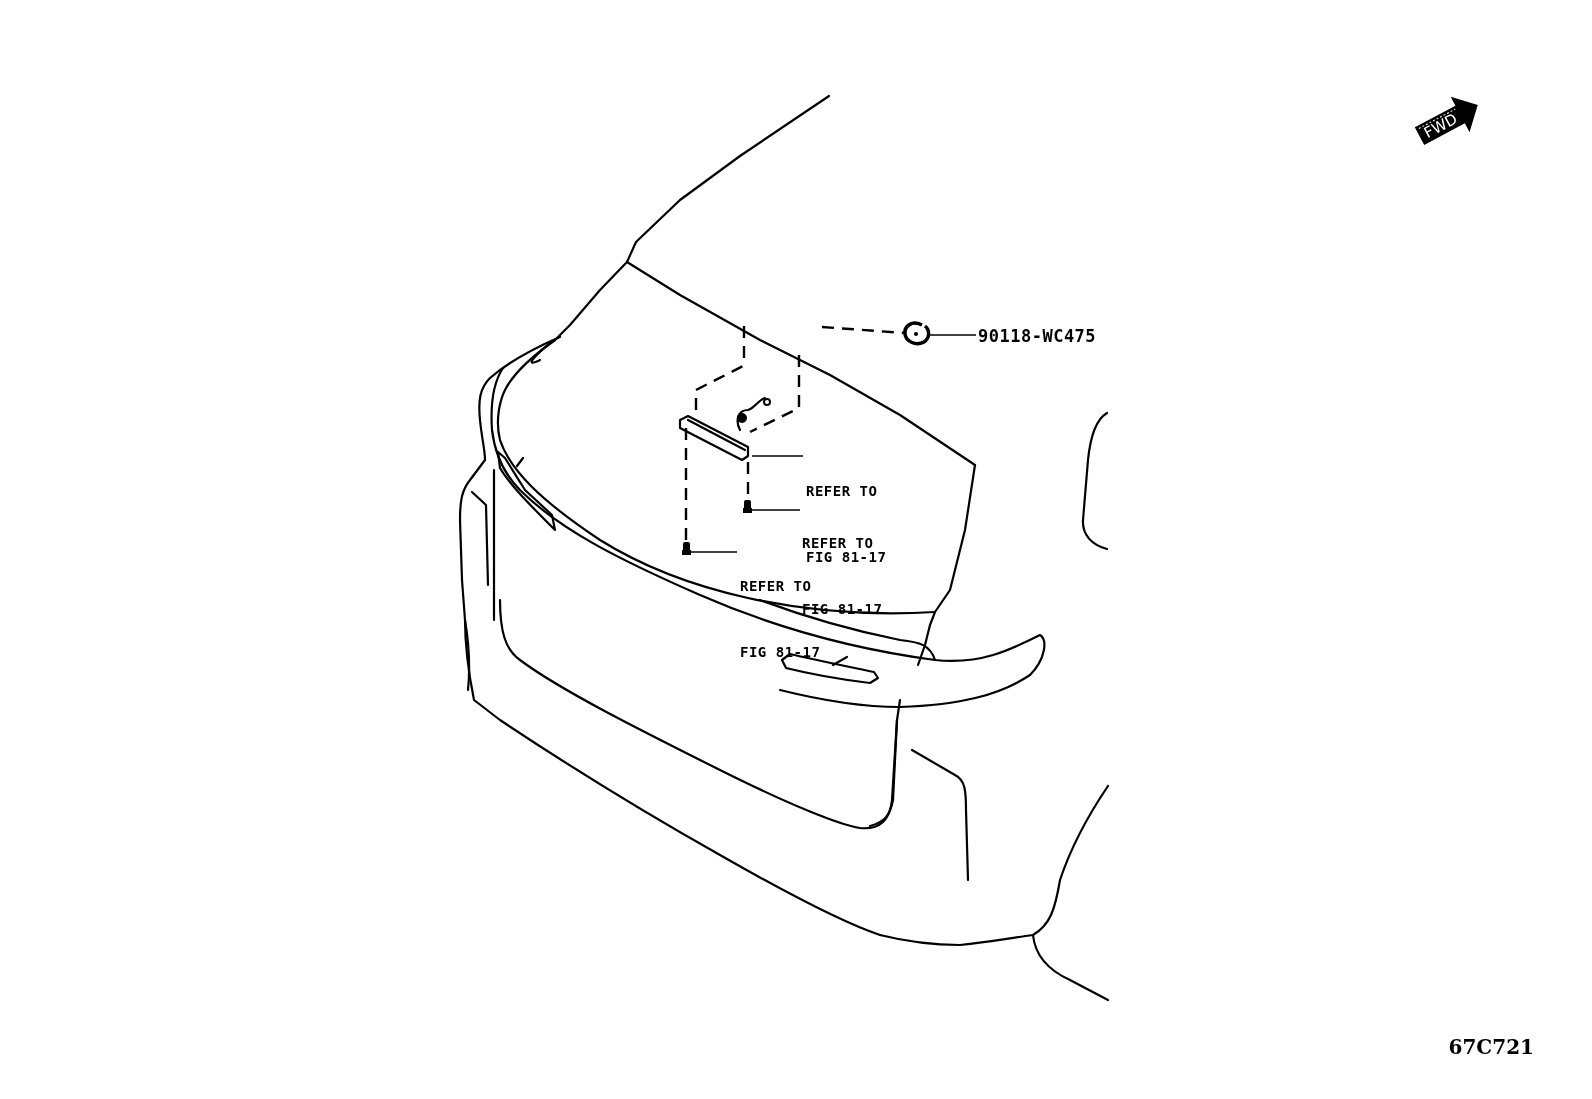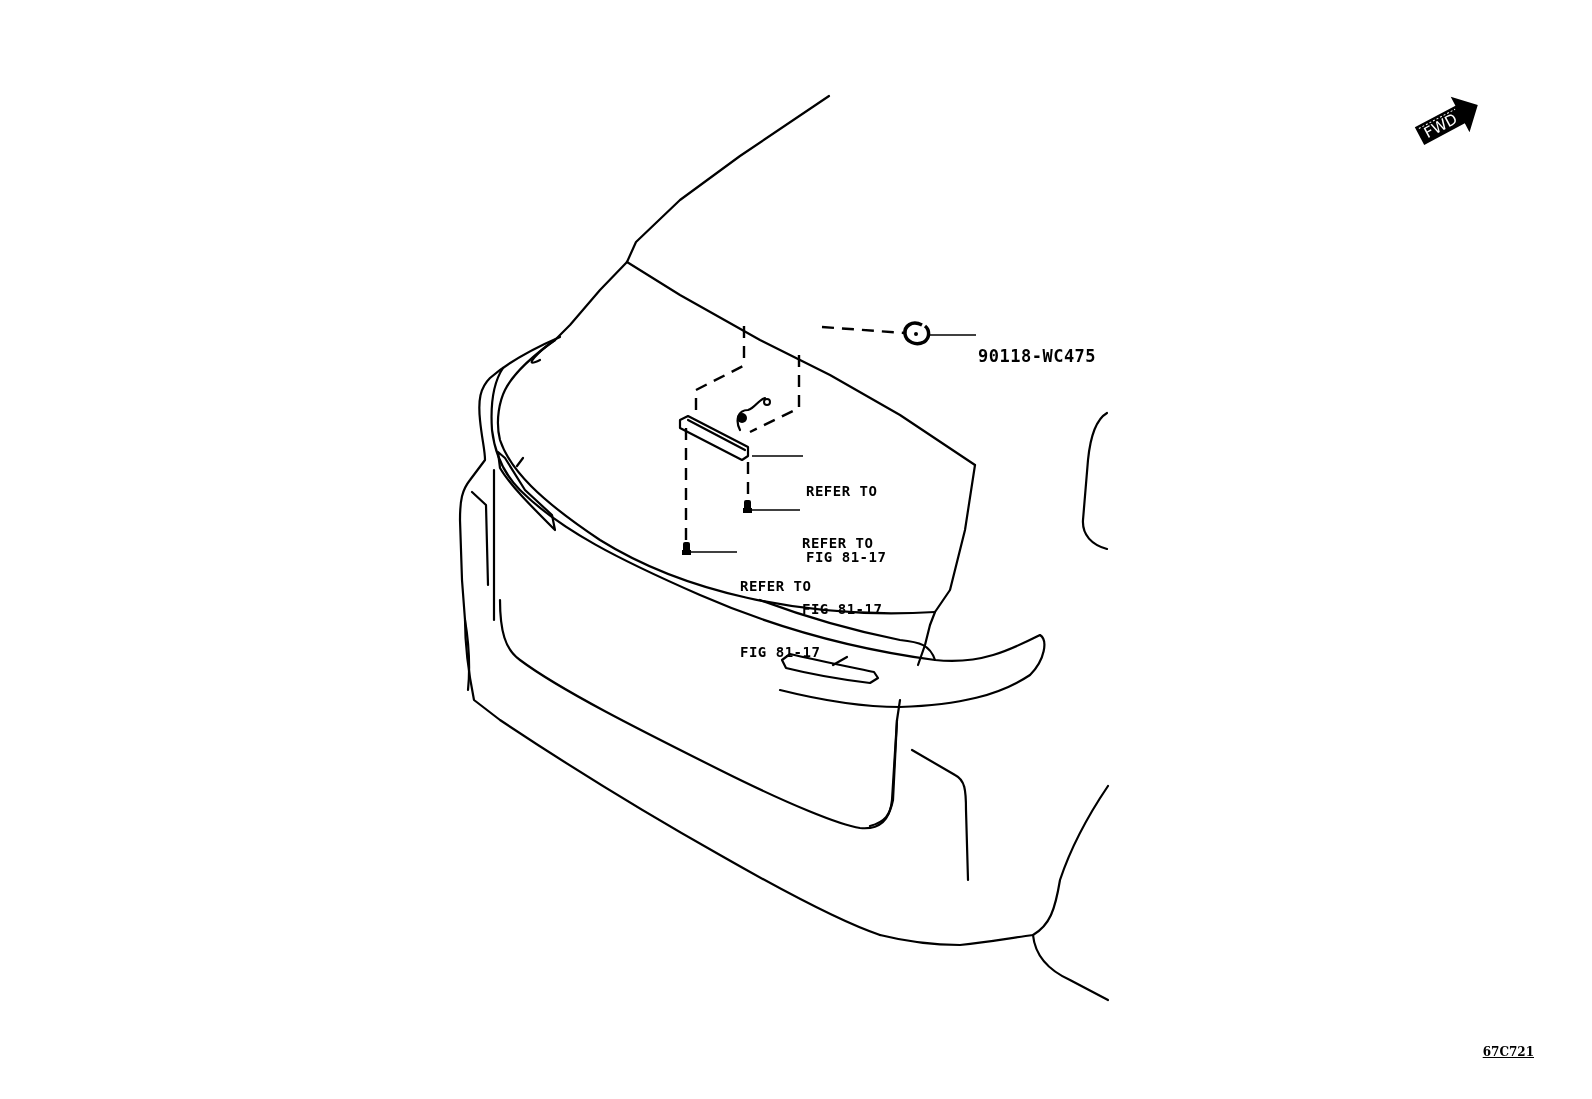--- a/index.html
+++ b/index.html
@@ -44,31 +44,29 @@
       font-family: "DejaVu Sans Mono", "Liberation Mono", monospace;
       font-weight: bold;
       font-size: 14px;
       line-height: 22px;
       color: #000;
       white-space: pre;
       letter-spacing: 0.5px;
     }
     .part-no {
       font-size: 17px;
-      margin-top: 20px;
     }
     .fig-id {
       position: absolute;
       right: 58px;
       bottom: 40px;
       font-family: "DejaVu Serif", "Liberation Serif", serif;
       font-weight: bold;
-      font-size: 12px;
+      font-size: 20px;
       color: #000;
-      text-decoration: underline;
     }
     .fwd-badge {
       position: absolute;
       left: 1410px;
       top: 88px;
       width: 80px;
       height: 66px;
     }
     .fwd-text {
       font-family: "DejaVu Sans", "Liberation Sans", sans-serif;

